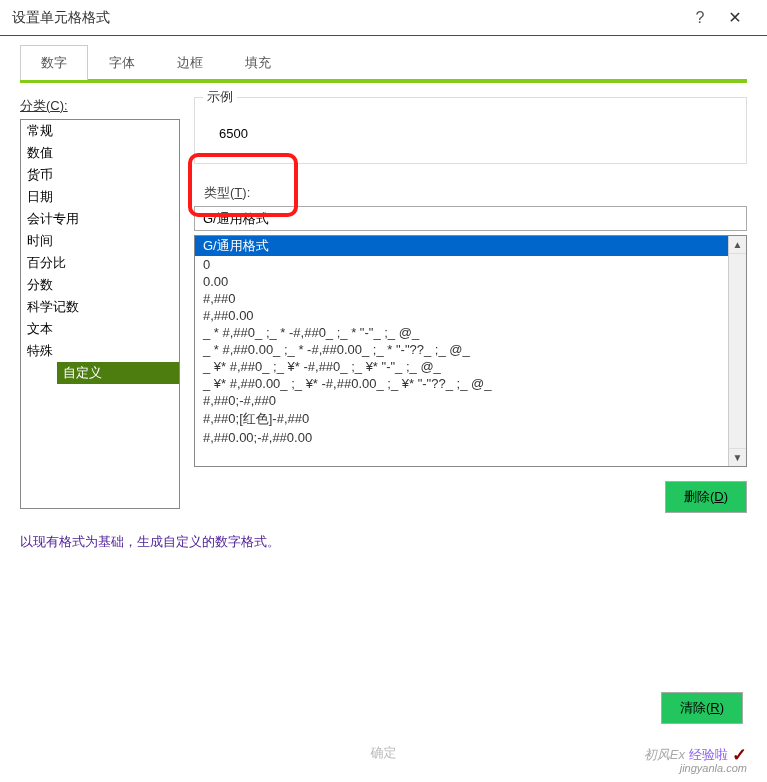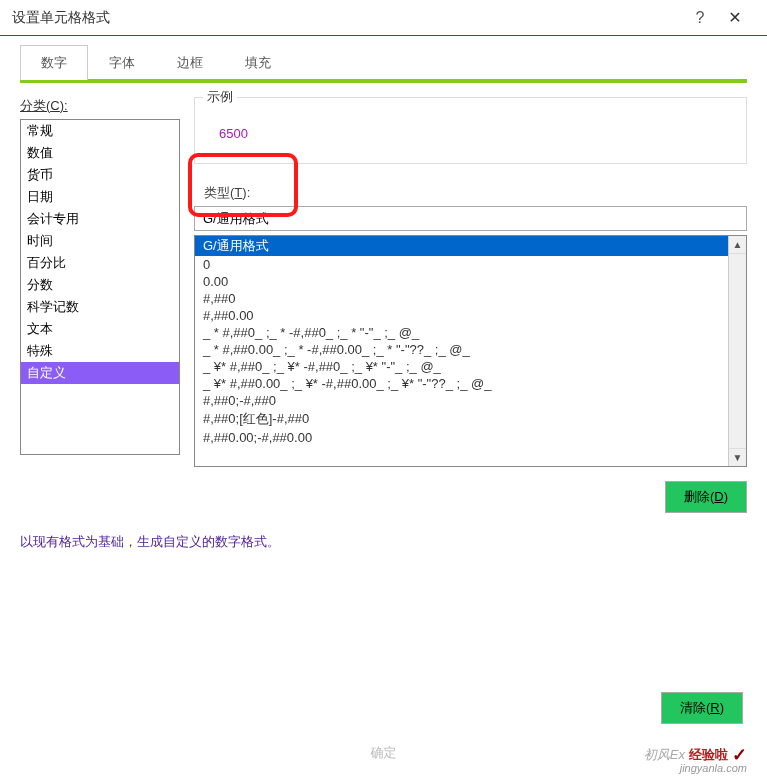--- a/index.html
+++ b/index.html
@@ -9,44 +9,44 @@
     .help-btn { width: 30px; text-align: center; font-size: 16px; color: #555; cursor: pointer; }
     .close-btn { width: 40px; text-align: center; font-size: 16px; color: #333; cursor: pointer; }
     .content { padding: 0 20px 20px 20px; }
     .tabs { display: flex; border-bottom: 4px solid #84cc16; margin-top: 8px; }
     .tab { padding: 8px 20px; color: #555; cursor: pointer; border: 1px solid transparent; border-bottom: none; position: relative; top: 1px; }
     .tab.active { border-color: #ccc; background: #fff; }
     .main { display: flex; margin-top: 14px; gap: 14px; }
     .left { width: 160px; }
     .label-row { margin-bottom: 4px; color: #333; text-decoration: underline; }
     .label-row u { text-decoration: underline; }
-    .category-list { border: 1px solid #888; height: 336px; overflow: auto; background: #fff; }
+    .category-list { border: 1px solid #888; height: 390px; overflow: auto; background: #fff; }
     .category-list .item { padding: 2px 6px; cursor: pointer; }
-    .category-list .item.selected { background: #8b5cf6; color: #fff; }
+    .category-list .item.selected { background: #4d7c0f; color: #fff; margin-left: 36px; }
     .right { flex: 1; }
     .sample-box { border: 1px solid #ddd; padding: 12px; position: relative; margin-bottom: 10px; }
     .sample-box .legend { position: absolute; top: -10px; left: 8px; background: #fff; padding: 0 4px; color: #333; }
-    .sample-content { padding: 16px 12px 10px 12px; color: #a21caf; }
+    .sample-content { padding: 16px 12px 10px 12px; color: #000000; }
     .type-label { margin: 20px 0 4px 10px; color: #404040; }
     .type-input { width: 100%; padding: 4px 8px; border: 1px solid #aaa; font-size: 13px; }
     .highlight-box { position: absolute; border: 4px solid #ff1a1a; border-radius: 10px; pointer-events: none; z-index: 100; }
     .format-list-wrap { border: 1px solid #888; margin-top: 4px; height: 232px; display: flex; }
     .format-list { flex: 1; overflow: hidden; background: #fff; }
     .format-list .fitem { padding: 1px 8px; cursor: pointer; color: #333; white-space: nowrap; }
     .format-list .fitem.selected { background: #0066cc; color: #fff; }
     .scrollbar { width: 18px; background: #f0f0f0; border-left: 1px solid #ccc; position: relative; }
     .scroll-arrow { height: 18px; text-align: center; font-size: 10px; line-height: 18px; color: #555; cursor: pointer; border-bottom: 1px solid #ddd; }
     .scroll-arrow.down { border-top: 1px solid #ddd; border-bottom: none; position: absolute; bottom: 0; width: 100%; }
     .btn-row { text-align: right; margin-top: 14px; }
     .btn { padding: 6px 18px; border: 1px solid #aaa; background: #22c55e; cursor: pointer; font-size: 13px; }
     .hint { margin-top: 20px; color: #4c1d95; }
     .bottom-buttons { position: absolute; right: 24px; bottom: 58px; }
     .watermark { position: absolute; right: 20px; bottom: 16px; font-size: 13px; color: #888; display: flex; align-items: center; gap: 4px; }
     .watermark .wm1 { color: #aaa; font-style: italic; }
-    .watermark .wm2 { color: #b91c1c; font-weight: bold; }
+    .watermark .wm2 { color: #8b5cf6; font-weight: normal; }
     .check-icon { color: #8b0000; font-size: 18px; font-weight: bold; }
     .ok-text { position: absolute; bottom: 20px; left: 50%; transform: translateX(-50%); color: #bbb; }
   </style>
 </head>
 <body>
 
 <div class="titlebar">
   <div class="title">设置单元格格式</div>
   <div class="help-btn">?</div>
   <div class="close-btn">✕</div>

